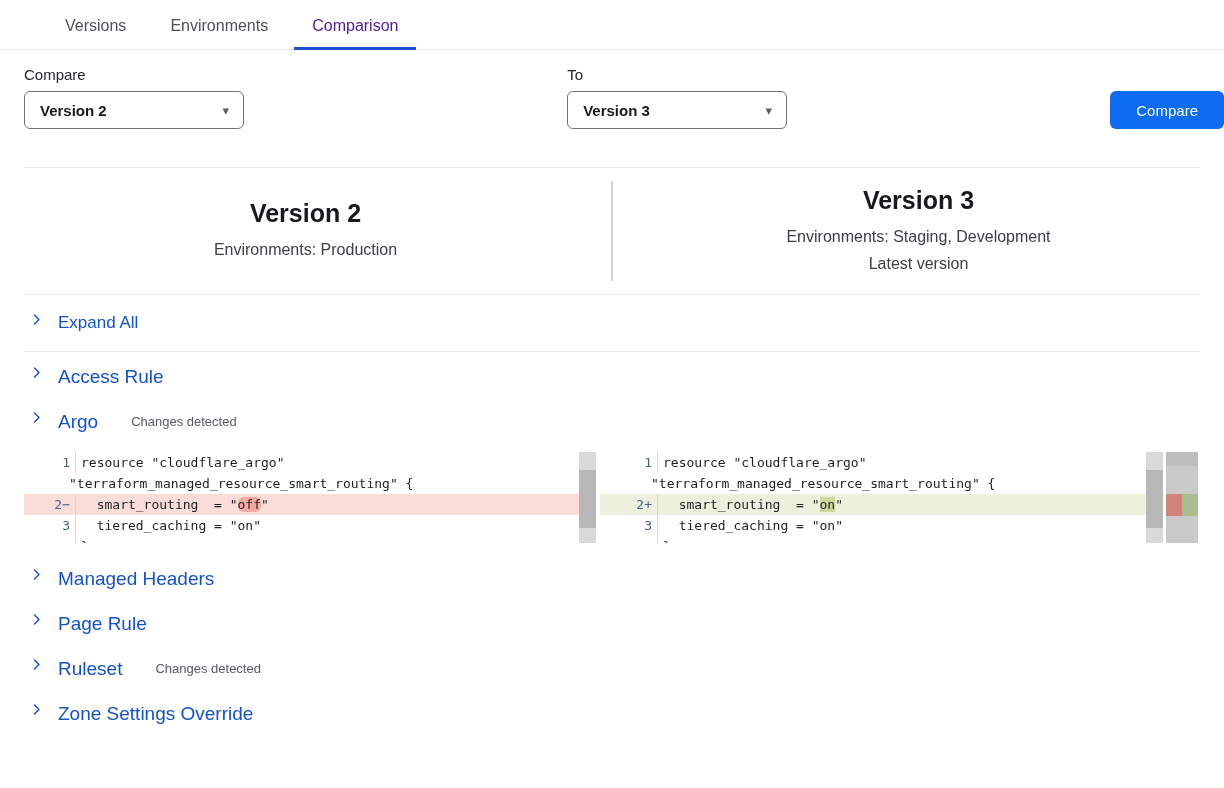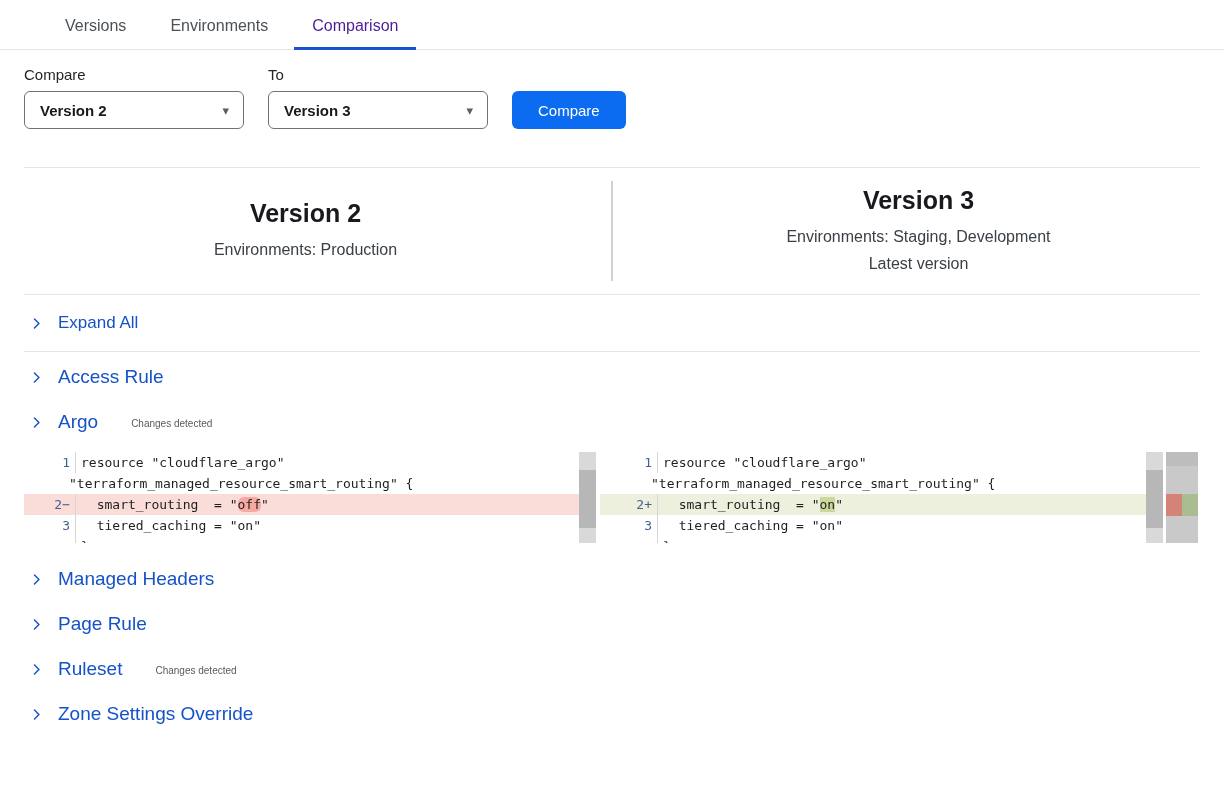--- a/index.html
+++ b/index.html
@@ -8,43 +8,43 @@
     width:1224px; height:788px; overflow:hidden;
     background:#ffffff; color:#17191c;
     font-family:"Liberation Sans", sans-serif;
   }
   
   .tabbar { display:flex; gap:40px; padding-left:63px; border-bottom:1px solid #e4e6e8; }
   .tab { position:relative; padding:17px 2px 14px; font-size:16px; color:#4b5156; cursor:pointer; }
   .tab.active { color:#4c1d95; }
   .tab.active::after { content:""; position:absolute; left:-16px; right:-16px; bottom:-1px; height:3px; background:var(--tab-underline-blue); }
   
-  .controls { display:flex; align-items:flex-end; gap:24px; padding:16px 0 0 24px; }
+  .controls { display:flex; align-items:flex-end; gap:24px; padding:16px 0 0 24px;justify-content:space-between; }
   .field-label { display:block; font-size:15px; color:#22262a; margin-bottom:8px; }
   .selectbox { width:220px; height:38px; border:1px solid #6f7377; border-radius:6px; background:#fff;
     display:flex; align-items:center; justify-content:space-between; padding:0 14px 0 15px; cursor:pointer; }
   .selectbox .val { font-weight:bold; font-size:15px; color:#17191c; }
   .selectbox .caret { color:#5b6064; font-size:13px; }
   .btn-primary { height:38px; padding:0 26px; border:none; border-radius:6px; background:var(--accent-blue);
     color:#fff; font-size:15px; font-family:inherit; cursor:pointer; }
   
   .rule { border:none; border-top:1px solid #e4e6e8; margin:0 24px; }
   .rule.top { margin-top:38px; }
   
   .vheaders { display:flex; align-items:center; min-height:126px; }
   .vcol { flex:1; text-align:center; }
   .vtitle { font-size:25px; font-weight:bold; color:#17191c; margin-bottom:8px; }
   .vsub { font-size:16px; color:#3a4046; line-height:27px; }
   .vdivider { width:2px; height:100px; background:#cfd3d6; flex:none; }
   
-  .linkrow { display:flex; align-items:center; gap:15px; color:var(--link-blue); cursor:pointer; }
+  .linkrow { display:flex; gap:15px; color:var(--link-blue); cursor:pointer; }
   .expand-row { padding:18px 0 18px 30px; font-size:17px; }
   .section-row { padding:9px 0 9px 30px; margin-top:5px; font-size:19px; }
   .chev { flex:none; display:inline-flex; color:var(--link-blue); }
-  .badge { font-size:10px; color:#565b60; margin-left:18px; padding-top:3px; }
+  .badge { font-size:13px; color:#565b60; margin-left:18px; padding-top:3px; }
   
   .diff { display:flex; margin:10px 0 16px 24px; }
   .pane { position:relative; font-family:"DejaVu Sans Mono", monospace; font-size:13px; line-height:21px;
     color:#1d1f21; padding-right:17px; }
   .pane-left { width:572px; }
   .pane-right { width:563px; margin-left:4px; }
   .crow { display:flex; height:21px; white-space:pre; overflow:hidden; }
   .crow.clipped { height:7px; }
   .crow.removed { background:var(--removed-row); }
   .crow.added { background:var(--added-row); }

